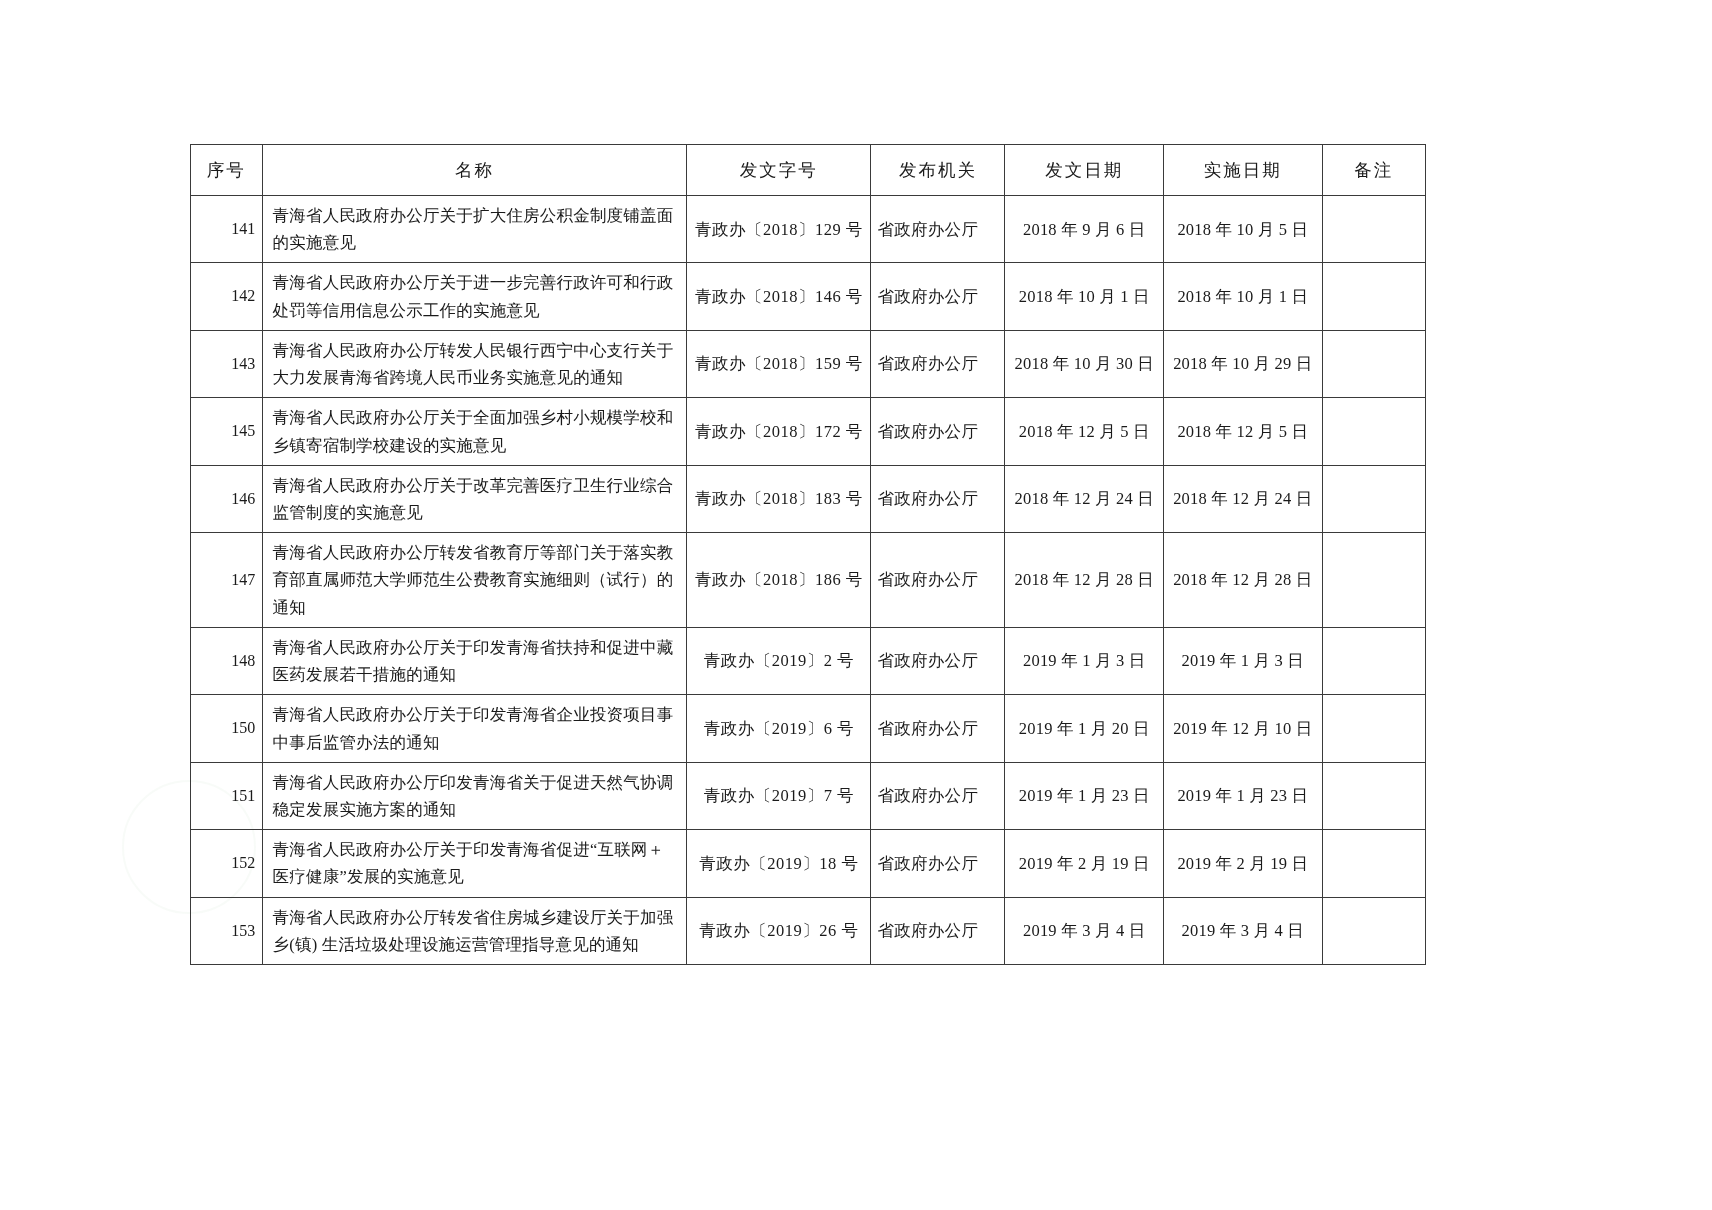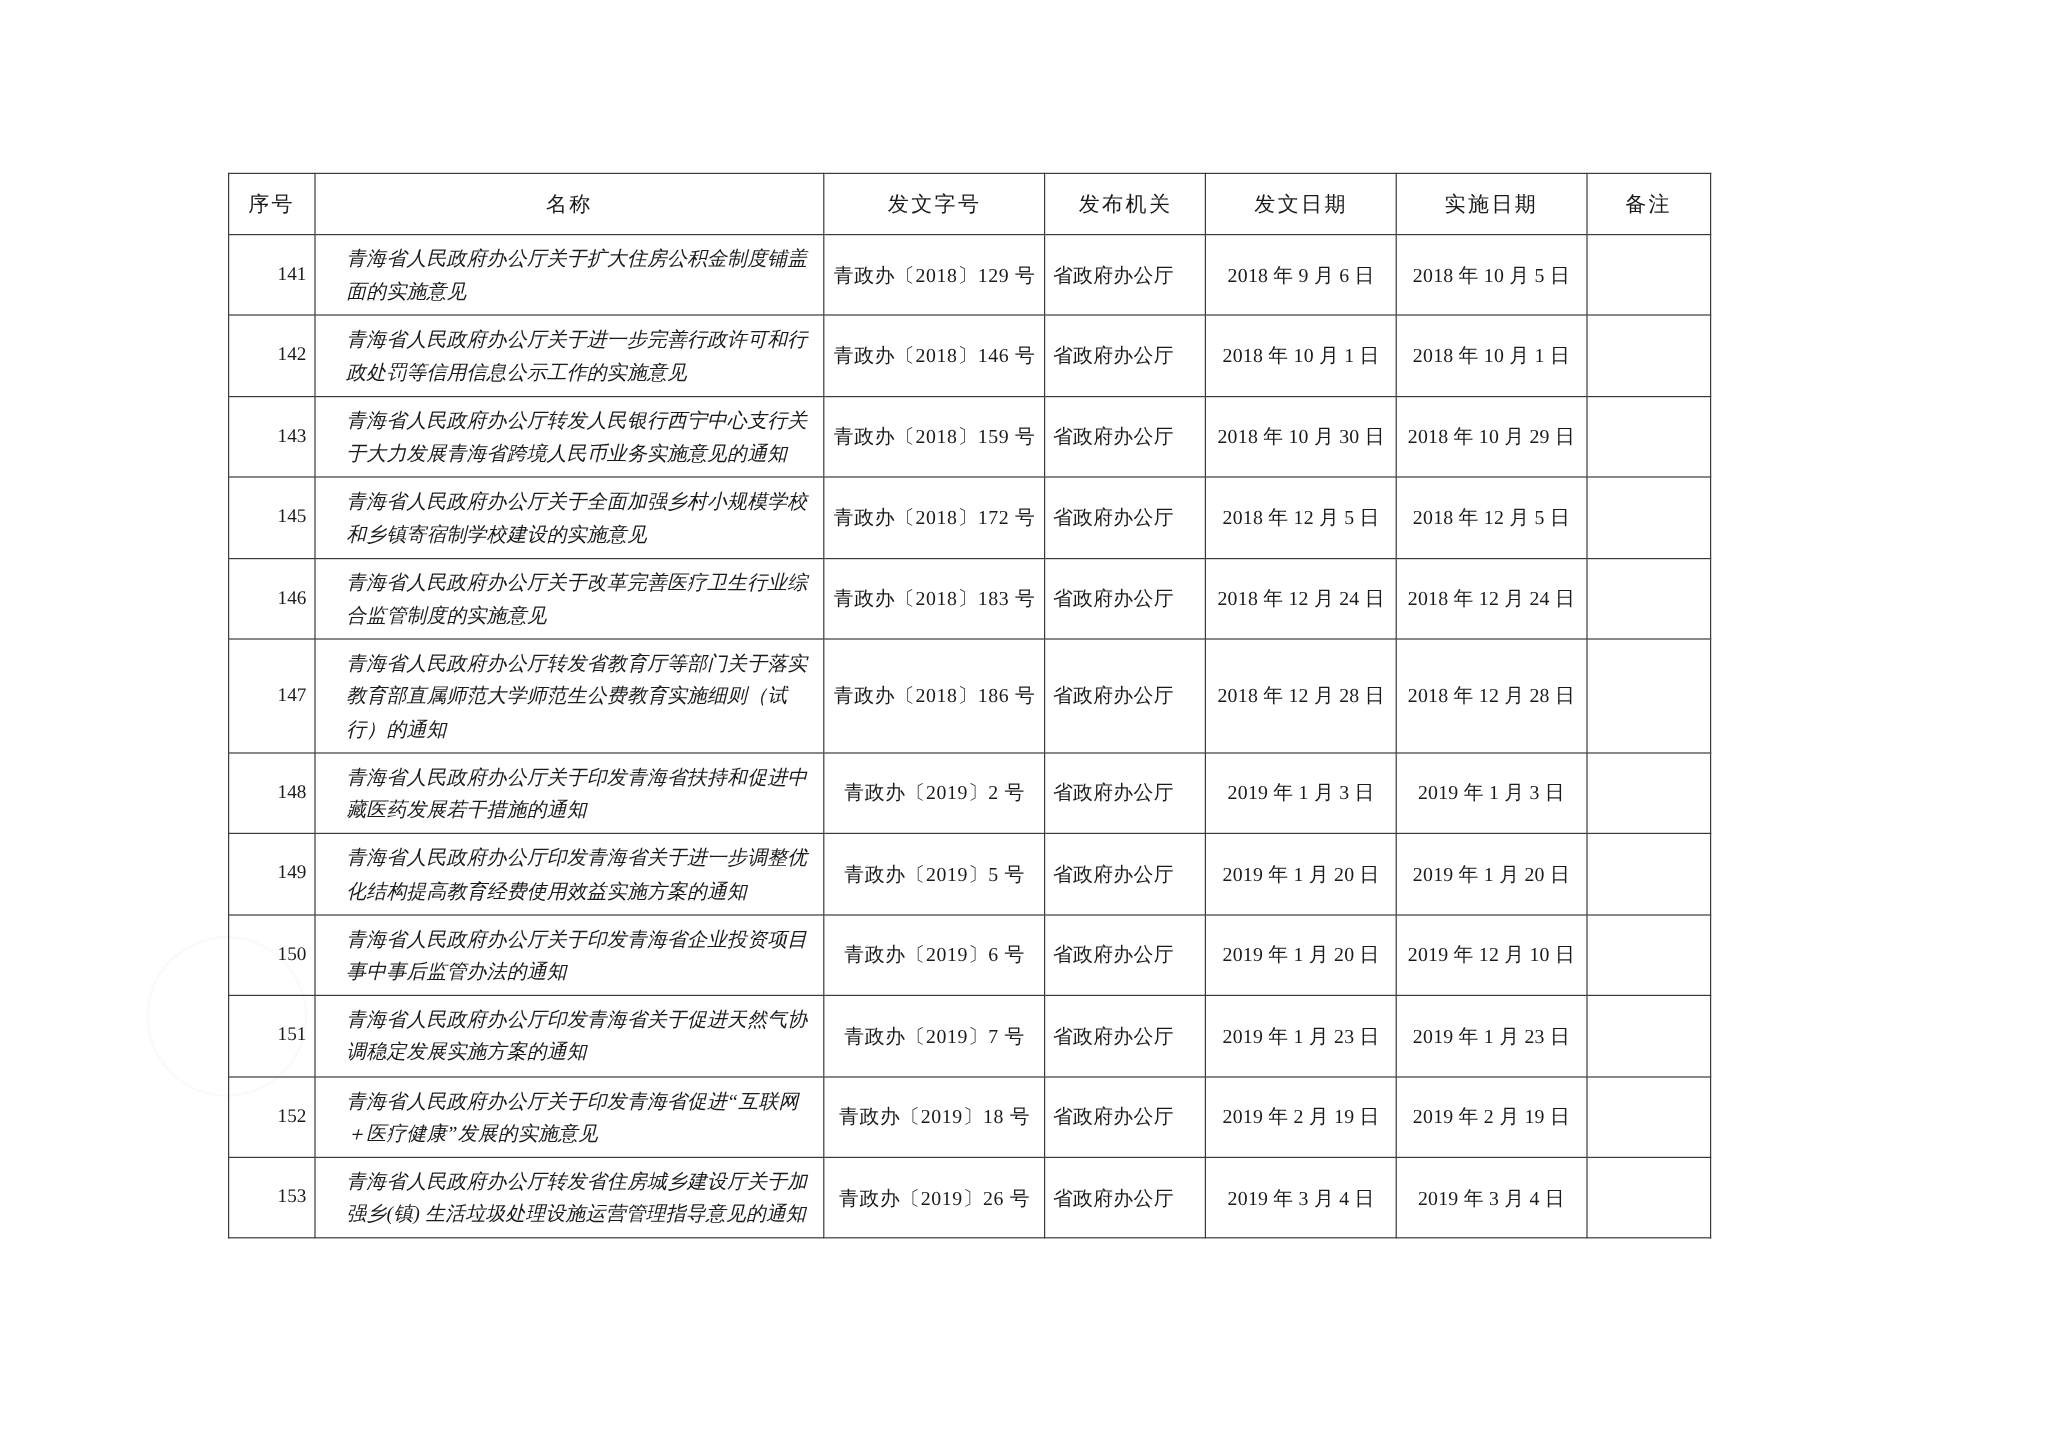--- a/index.html
+++ b/index.html
@@ -54,24 +54,23 @@
   col.c-rem   { width: 101px; }
 
   td.cell-no {
     text-align: center;
     font-size: 16px;
     font-family: "Liberation Serif", serif;
     padding-left: 40px;
   }
   td.cell-name {
     text-align: left;
-    padding-left: 26px;
+    padding-left: 10px;
     padding-right: 8px;
     letter-spacing: 0.2px;
-    font-style: italic;
   }
   td.cell-code {
     text-align: center;
     letter-spacing: 0.5px;
     white-space: nowrap;
     padding-left: 4px;
     padding-right: 4px;
   }
   td.cell-org {
     text-align: left;
@@ -185,29 +184,20 @@
       <tr>
         <td class="cell-no">148</td>
         <td class="cell-name">青海省人民政府办公厅关于印发青海省扶持和促进中藏医药发展若干措施的通知</td>
         <td class="cell-code">青政办〔2019〕2 号</td>
         <td class="cell-org">省政府办公厅</td>
         <td class="cell-date">2019 年 1 月 3 日</td>
         <td class="cell-date">2019 年 1 月 3 日</td>
         <td class="cell-remark"></td>
       </tr>
       <tr>
-        <td class="cell-no">149</td>
-        <td class="cell-name">青海省人民政府办公厅印发青海省关于进一步调整优化结构提高教育经费使用效益实施方案的通知</td>
-        <td class="cell-code">青政办〔2019〕5 号</td>
-        <td class="cell-org">省政府办公厅</td>
-        <td class="cell-date">2019 年 1 月 20 日</td>
-        <td class="cell-date">2019 年 1 月 20 日</td>
-        <td class="cell-remark"></td>
-      </tr>
-      <tr>
         <td class="cell-no">150</td>
         <td class="cell-name">青海省人民政府办公厅关于印发青海省企业投资项目事中事后监管办法的通知</td>
         <td class="cell-code">青政办〔2019〕6 号</td>
         <td class="cell-org">省政府办公厅</td>
         <td class="cell-date">2019 年 1 月 20 日</td>
         <td class="cell-date">2019 年 12 月 10 日</td>
         <td class="cell-remark"></td>
       </tr>
       <tr>
         <td class="cell-no">151</td>

